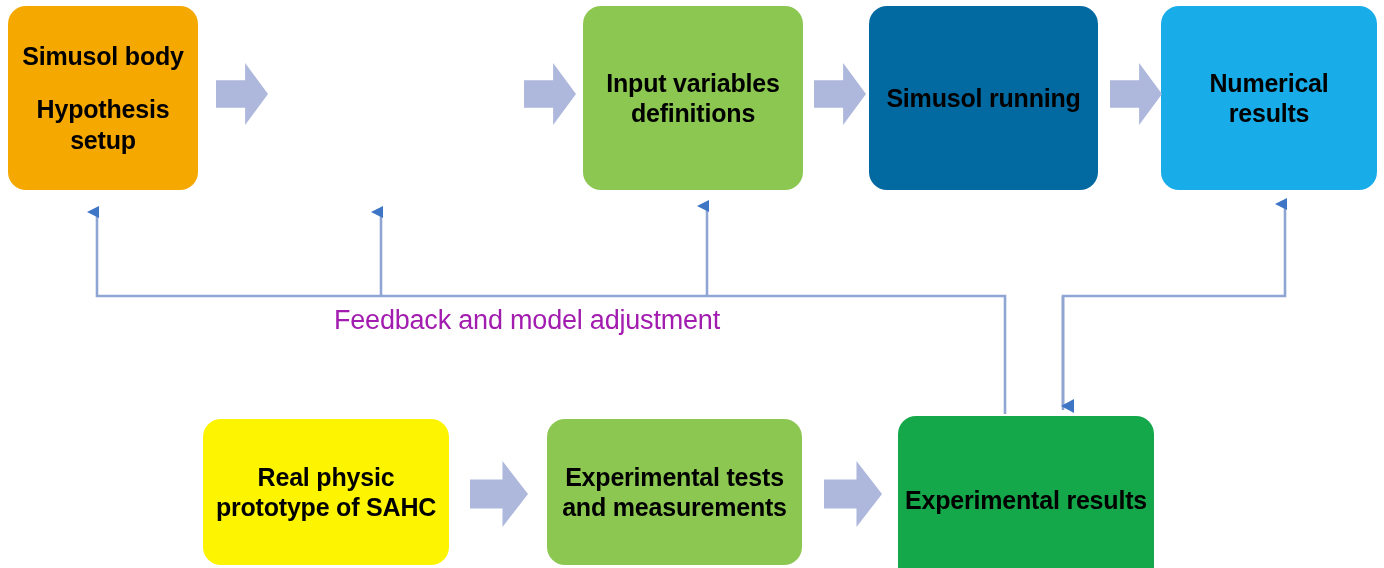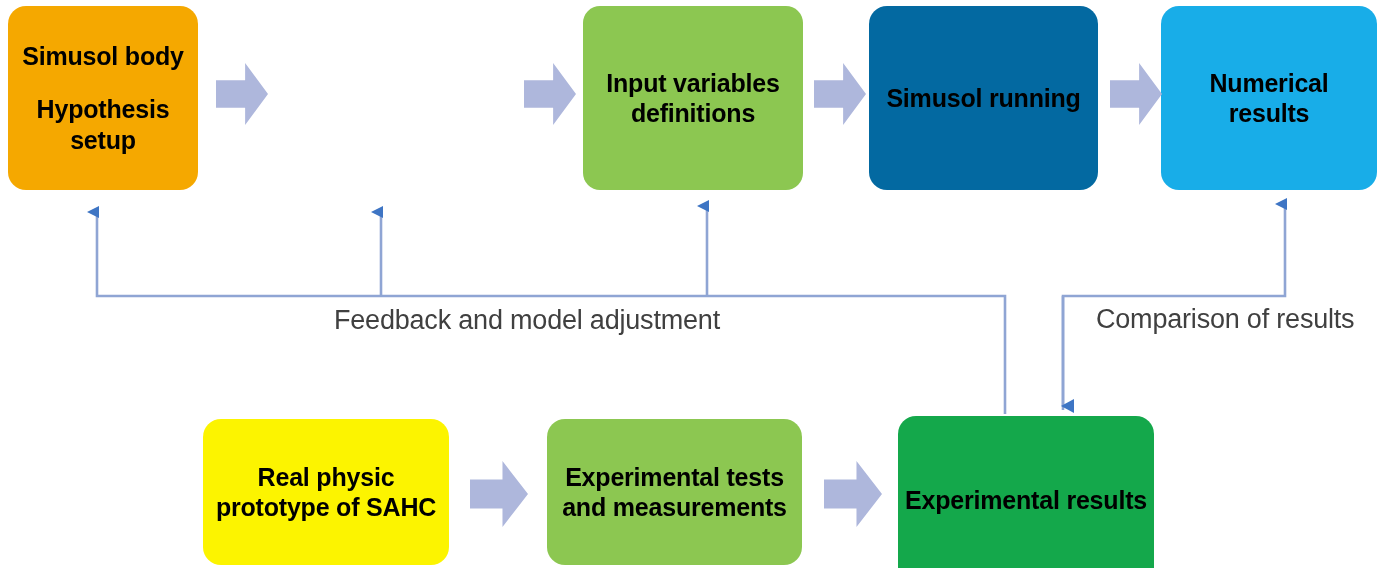--- a/index.html
+++ b/index.html
@@ -43,21 +43,21 @@
     margin-top: 0.9em;
   }
   .arrow-connector {
     position: absolute;
   }
   .edge-label {
     position: absolute;
     font-family: "Liberation Sans", sans-serif;
     font-weight: normal;
     font-size: 27px;
-    color: #404040;
+    color: #a21caf;
     white-space: nowrap;
     letter-spacing: -0.2px;
   }
   svg.lines {
     position: absolute;
     left: 0;
     top: 0;
     width: 1384px;
     height: 568px;
     pointer-events: none;
@@ -91,21 +91,21 @@
       <path d="M1063,296 L1063,406" fill="none" stroke="#8FA5D4" stroke-width="2.6" marker-end="url(#head-down)"></path>
     </g>
   </svg>
 
   <div class="node" style="left:8px; top:6px; width:190px; height:184px; background:#F5A800;">
     <div class="para">Simusol body</div>
     <div class="para">Hypothesis setup</div>
   </div>
 
 
-  <div class="node" style="left:583px; top:6px; width:220px; height:184px; background:#8CC751;border-radius:17px;">
+  <div class="node" style="left:583px; top:6px; width:220px; height:184px; background:#8CC751;">
     <div class="para">Input variables definitions</div>
   </div>
 
   <div class="node" style="left:869px; top:6px; width:229px; height:184px; background:#0369a1;">
     <div class="para">Simusol running</div>
   </div>
 
   <div class="node" style="left:1161px; top:6px; width:216px; height:184px; background:#18ADE8;">
     <div class="para">Numerical results</div>
   </div>
@@ -117,21 +117,20 @@
               clip-path: polygon(0% 28%, 56% 28%, 56% 0%, 100% 50%, 56% 100%, 56% 72%, 0% 72%);"></div>
 
   <div class="arrow-connector" style="left:814px; top:63px; width:52px; height:62px; background:#AEB7DC;
               clip-path: polygon(0% 28%, 56% 28%, 56% 0%, 100% 50%, 56% 100%, 56% 72%, 0% 72%);"></div>
 
   <div class="arrow-connector" style="left:1110px; top:63px; width:52px; height:62px; background:#AEB7DC;
               clip-path: polygon(0% 28%, 56% 28%, 56% 0%, 100% 50%, 56% 100%, 56% 72%, 0% 72%);"></div>
 
   <div class="edge-label" style="left:334px; top:305px;">Feedback and model adjustment</div>
 
-  <div class="edge-label" style="left:1096px; top:304px;">Comparison of results</div>
 
   <div class="node" style="left:203px; top:419px; width:246px; height:146px; background:#FCF400;">
     <div class="para">Real physic prototype of SAHC</div>
   </div>
 
   <div class="node" style="left:547px; top:419px; width:255px; height:146px; background:#8CC751;text-align:center;">
     <div class="para">Experimental tests and measurements</div>
   </div>
 
   <div class="node" style="left:898px; top:416px; width:256px; height:169px; background:#14A84B;">

